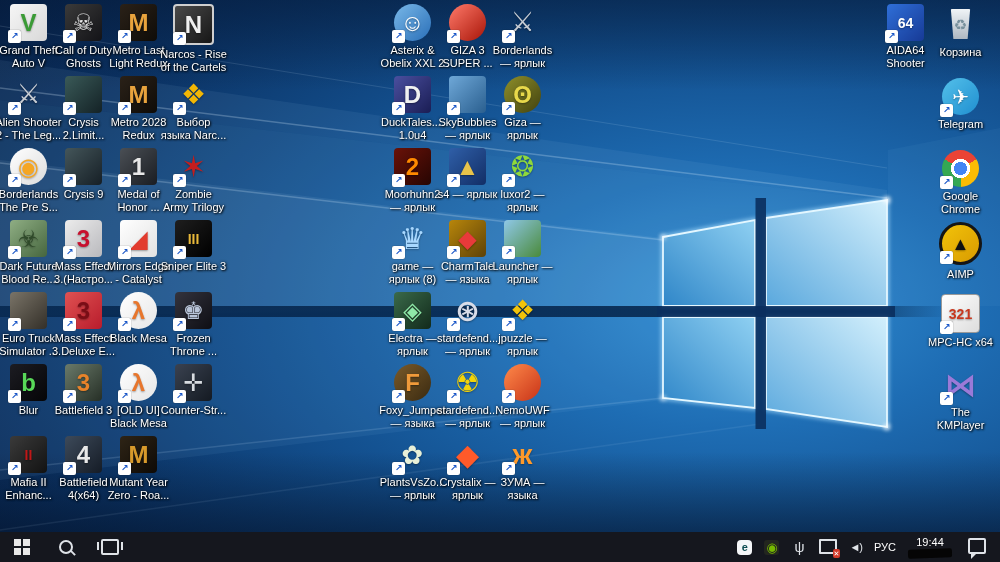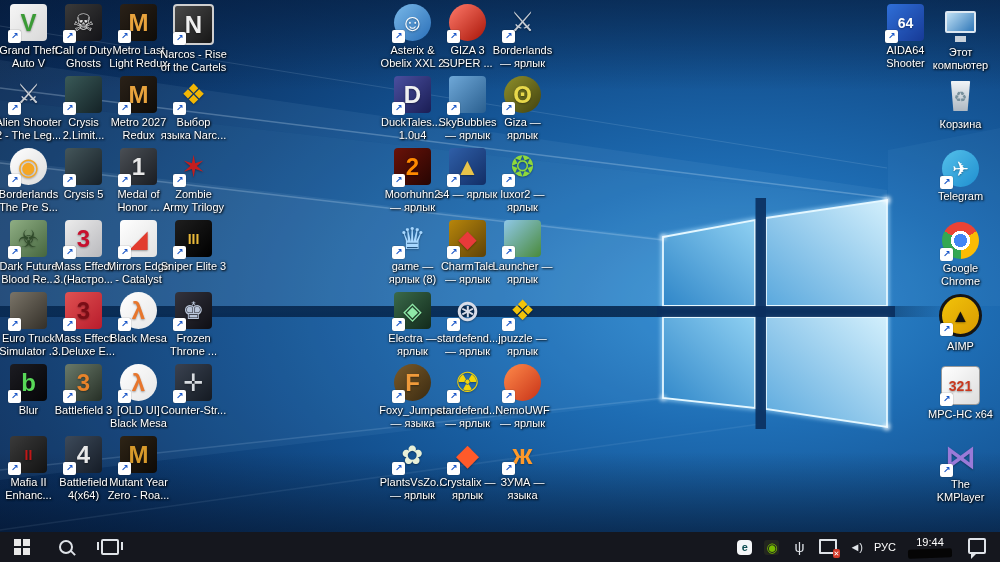--- a/index.html
+++ b/index.html
@@ -200,21 +200,21 @@
             <span class="sc-arrow">↗</span>
           </div>
           <div class="icon-label">Crysis
 2.Limit...</div>
         </div>
         <div class="icon-cell">
           <div class="icon-img" style="background: linear-gradient(135deg, rgb(42, 33, 24), rgb(15, 12, 8)); color: rgb(232, 163, 61);">
             <span class="glyph">M</span>
             <span class="sc-arrow">↗</span>
           </div>
-          <div class="icon-label">Metro 2027
+          <div class="icon-label">Metro 2028
 Redux</div>
         </div>
         <div class="icon-cell">
           <div class="icon-img" style="color: rgb(242, 183, 5);">
             <span class="glyph" style="font-size: 28px;">❖</span>
             <span class="sc-arrow">↗</span>
           </div>
           <div class="icon-label">Выбор
 языка Narc...</div>
         </div>
@@ -223,21 +223,21 @@
             <span class="glyph">◉</span>
             <span class="sc-arrow">↗</span>
           </div>
           <div class="icon-label">Borderlands
 The Pre S...</div>
         </div>
         <div class="icon-cell">
           <div class="icon-img" style="background: linear-gradient(135deg, rgb(68, 86, 90), rgb(22, 31, 38)); color: rgb(184, 196, 192);">
             <span class="sc-arrow">↗</span>
           </div>
-          <div class="icon-label">Crysis 5</div>
+          <div class="icon-label">Crysis 9</div>
         </div>
         <div class="icon-cell">
           <div class="icon-img" style="background: linear-gradient(135deg, rgb(74, 79, 85), rgb(26, 29, 34)); color: rgb(232, 232, 232);">
             <span class="glyph">1</span>
             <span class="sc-arrow">↗</span>
           </div>
           <div class="icon-label">Medal of
 Honor ...</div>
         </div>
         <div class="icon-cell">
@@ -440,21 +440,21 @@
           </div>
           <div class="icon-label">game —
 ярлык (8)</div>
         </div>
         <div class="icon-cell">
           <div class="icon-img" style="background: linear-gradient(135deg, rgb(184, 134, 11), rgb(94, 66, 7)); color: rgb(232, 58, 58);">
             <span class="glyph">◆</span>
             <span class="sc-arrow">↗</span>
           </div>
           <div class="icon-label">CharmTale
-— ярлык</div>
+— языка</div>
         </div>
         <div class="icon-cell">
           <div class="icon-img" style="background: linear-gradient(135deg, rgb(143, 200, 232), rgb(74, 138, 58)); color: rgb(255, 255, 255);">
             <span class="sc-arrow">↗</span>
           </div>
           <div class="icon-label">Launcher —
 ярлык</div>
         </div>
         <div class="icon-cell">
           <div class="icon-img" style="background: linear-gradient(135deg, rgb(58, 106, 74), rgb(18, 42, 27)); color: rgb(143, 232, 168);">
@@ -532,25 +532,20 @@
         <div class="icon-cell">
           <div class="icon-img" style="background: linear-gradient(135deg, rgb(47, 111, 216), rgb(23, 58, 150)); color: rgb(255, 255, 255);">
             <span class="glyph small">64</span>
             <span class="sc-arrow">↗</span>
           </div>
           <div class="icon-label">AIDA64
 Shooter</div>
         </div>
       </div>
     <div id="grid-right" class="icon-grid">
-        <div class="icon-cell">
-          <div class="icon-img shape-monitor" style="color: rgb(255, 255, 255);"></div>
-          <div class="icon-label">Этот
-компьютер</div>
-        </div>
         <div class="icon-cell">
           <div class="icon-img shape-bin" style="color: rgb(120, 144, 156);">
             <span class="glyph">♻</span>
           </div>
           <div class="icon-label">Корзина</div>
         </div>
         <div class="icon-cell">
           <div class="icon-img circle" style="background: linear-gradient(135deg, rgb(84, 192, 234), rgb(31, 143, 208)); color: rgb(255, 255, 255);">
             <span class="glyph" style="font-size: 20px;">✈</span>
             <span class="sc-arrow">↗</span>

